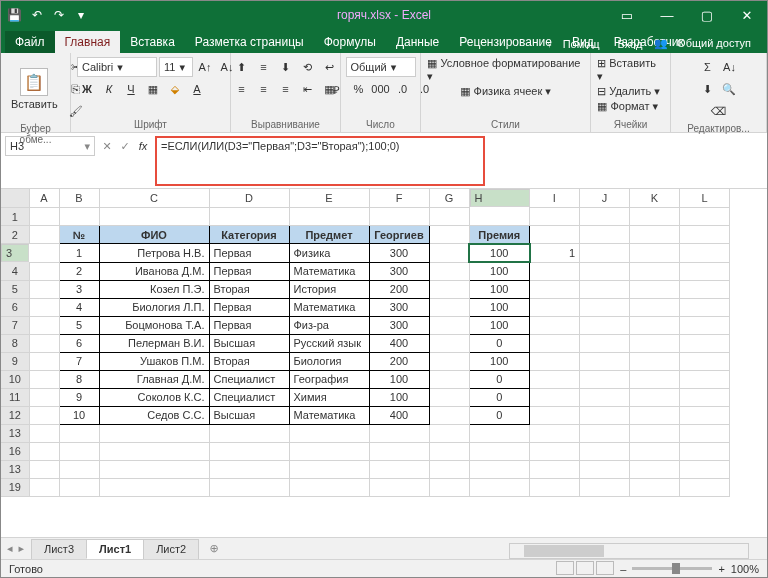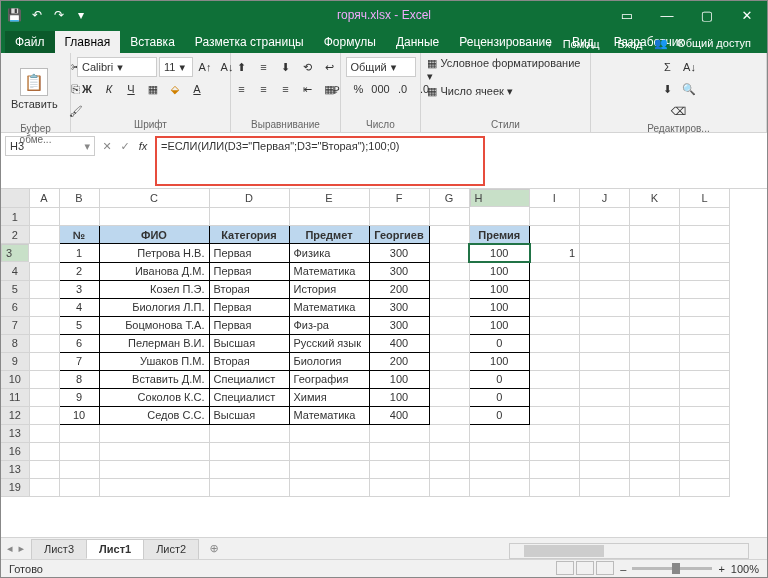--- a/index.html
+++ b/index.html
@@ -6,21 +6,21 @@
 body{width:768px;height:578px;background:#fff;overflow:hidden;position:relative;border:1px solid #888}
 .titlebar{height:28px;background:#0f7038;color:#fff;display:flex;align-items:center;justify-content:center;position:relative}
 .titlebar .qat{position:absolute;left:6px;display:flex;gap:6px;align-items:center}
 .titlebar .qat span{width:16px;height:16px;display:inline-flex;align-items:center;justify-content:center;color:#fff;font-size:12px}
 .titlebar .title{color:#f0abfc;font-size:12px}
 .titlebar .winbtns{position:absolute;right:0;display:flex}
 .titlebar .winbtns span{width:40px;height:28px;display:inline-flex;align-items:center;justify-content:center;color:#fff;font-size:13px}
 .tabs{height:24px;background:#0f7038;display:flex;align-items:flex-end;padding-left:4px}
 .tab{padding:4px 10px;color:#fff;font-size:12px;cursor:pointer}
 .tab.file{background:#0b5a2b}
-.tab.active{background:#f1f1f1;color:#000000}
+.tab.active{background:#f1f1f1;color:#7f1d1d}
 .rtabs{position:absolute;right:4px;display:flex;gap:0;align-items:center}
 .rtabs span{color:#fff;font-size:11px;padding:3px 6px}
 .ribbon{height:80px;background:#f1f1f1;border-bottom:1px solid #d4d4d4;display:flex}
 .group{border-right:1px solid #d4d4d4;padding:4px 6px 2px;display:flex;flex-direction:column;justify-content:space-between}
 .group-label{text-align:center;font-size:10px;color:#666;padding-top:2px}
 .group-body{flex:1;display:flex;align-items:center;gap:4px}
 .bigbtn{display:flex;flex-direction:column;align-items:center;gap:2px;padding:2px 4px}
 .bigbtn .ico{width:28px;height:28px;border:1px solid #bbb;background:#fff;display:flex;align-items:center;justify-content:center;font-size:16px}
 .smallbtn{width:20px;height:20px;border:1px solid transparent;display:inline-flex;align-items:center;justify-content:center;font-size:11px}
 .sel{height:20px;border:1px solid #ccc;background:#fff;padding:0 4px;display:inline-flex;align-items:center;gap:4px}
@@ -163,25 +163,33 @@
         <span class="smallbtn">₽</span>
         <span class="smallbtn">%</span>
         <span class="smallbtn">000</span>
         <span class="smallbtn">.0</span>
         <span class="smallbtn">.0</span>
       </div>
     </div>
     <div class="group-label">Число</div>
   </div>
   <div class="group" style="width:170px">
+    <div class="group-body stack" style="align-items:center;font-size:10px">
+      <span>▦ <span>Условное форматирование</span> ▾</span>
+      <span>▦ <span>Физика ячеек</span> ▾</span>
+    </div>
+    <div class="group-label">Стили</div>
+  </div>
+  <div class="group" style="width:80px">
     <div class="group-body stack" style="align-items:flex-start;font-size:10px">
-      <span>▦ <span>Условное форматирование</span> ▾</span>
-      <span>▦ <span>Число ячеек</span> ▾</span>
-    </div>
-    <div class="group-label">Стили</div>
+      <span>⊞ <span>Вставить</span> ▾</span>
+      <span>⊟ <span>Удалить</span> ▾</span>
+      <span>▦ <span>Формат</span> ▾</span>
+    </div>
+    <div class="group-label">Ячейки</div>
   </div>
   <div class="group" style="flex:1">
     <div class="group-body stack">
       <div class="row">
           <span class="smallbtn">Σ</span>
           <span class="smallbtn">A↓</span>
         </div>
       <div class="row">
           <span class="smallbtn">⬇</span>
           <span class="smallbtn">🔍</span>
@@ -361,21 +369,21 @@
           <td class="tbord tc" style="width:60px">100</td>
           <td class="tr" style="width:50px"></td>
           <td class="" style="width:50px"></td>
           <td class="" style="width:50px"></td>
           <td class="" style="width:50px"></td>
         </tr>
         <tr>
           <td class="rowhdr">10</td>
           <td class="" style="width:30px"></td>
           <td class="tbord tc" style="width:40px">8</td>
-          <td class="tbord tr" style="width:110px">Вставить Д.М.</td>
+          <td class="tbord tr" style="width:110px">Главная Д.М.</td>
           <td class="tbord" style="width:80px">Специалист</td>
           <td class="tbord" style="width:80px">География</td>
           <td class="tbord tc" style="width:60px">100</td>
           <td class="" style="width:40px"></td>
           <td class="tbord tc" style="width:60px">0</td>
           <td class="tr" style="width:50px"></td>
           <td class="" style="width:50px"></td>
           <td class="" style="width:50px"></td>
           <td class="" style="width:50px"></td>
         </tr>

